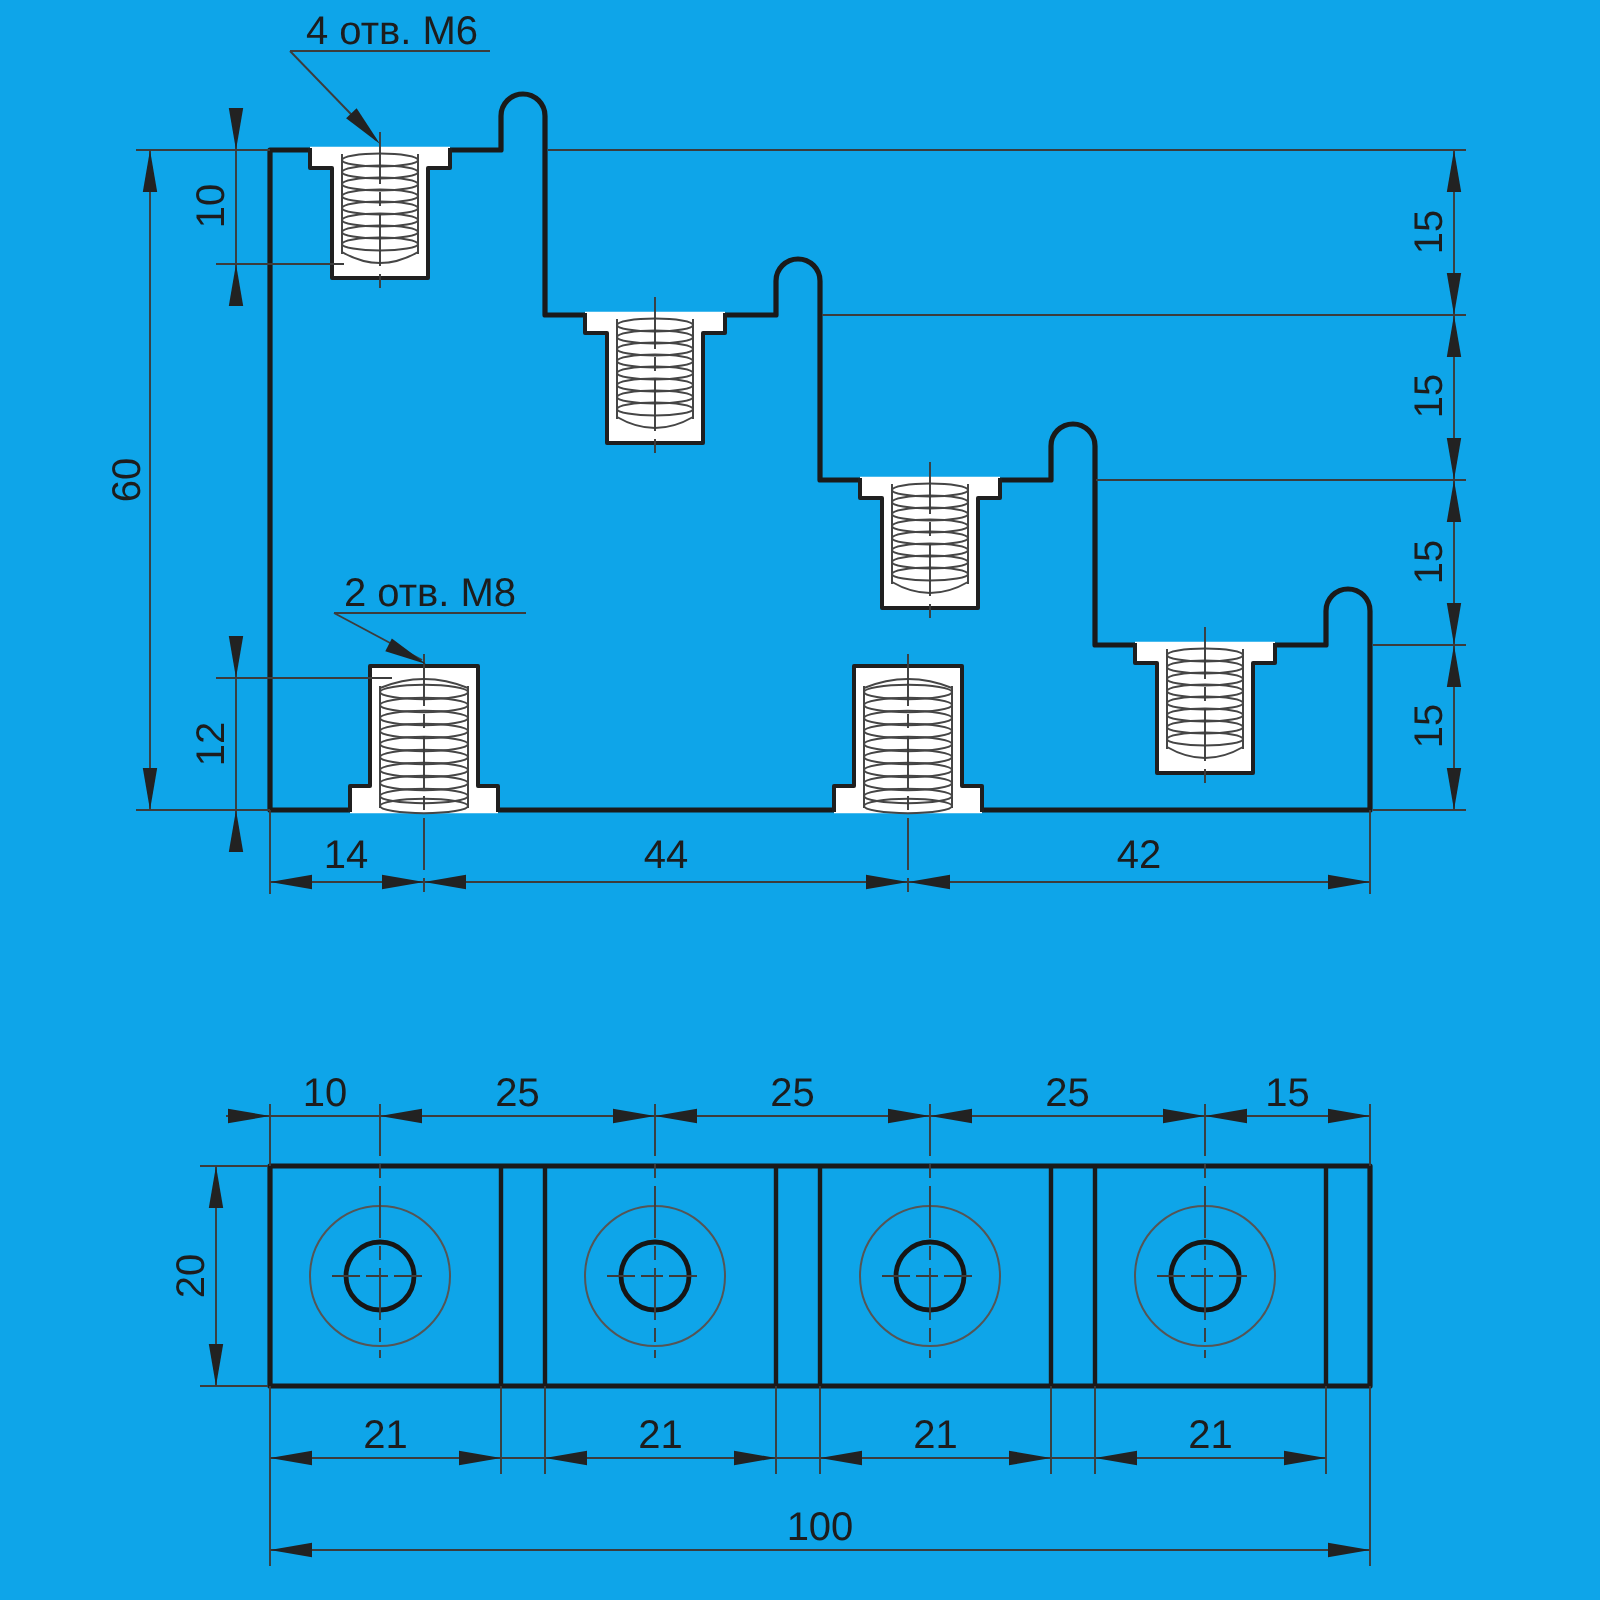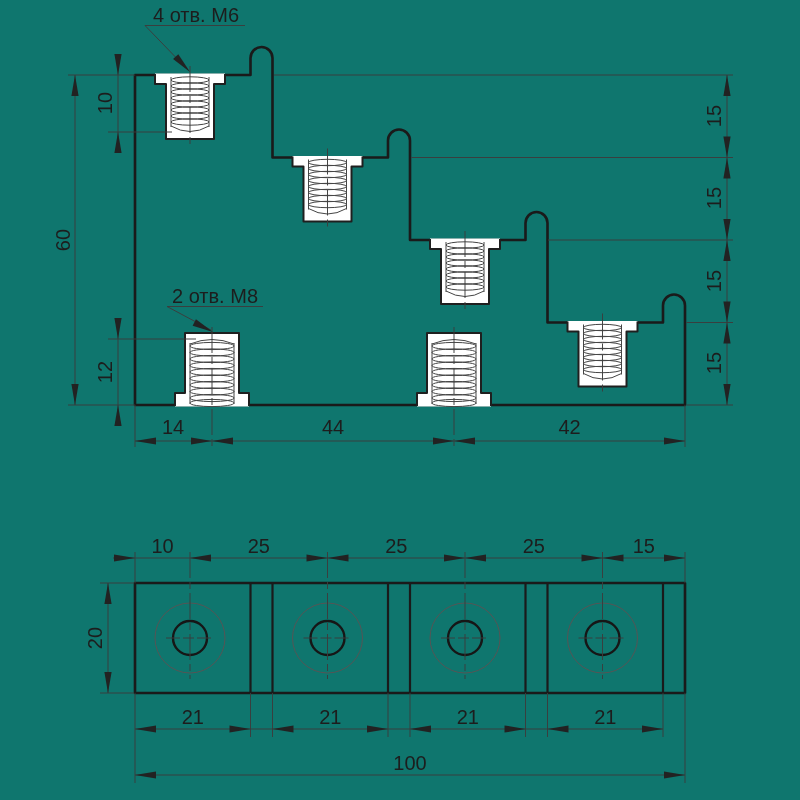--- a/index.html
+++ b/index.html
@@ -1,16 +1,16 @@
 <!DOCTYPE html>
 <html><head>
 <meta charset="utf-8">
 <style>
   html,body{margin:0;padding:0;background:#ffffff;}
-  .stage{width:800px;height:800px;background:#0f766e;position:relative;overflow:hidden;}
+  .stage{width:800px;height:800px;background:#0ea5e9;position:relative;overflow:hidden;}
   svg text{font-family:"Liberation Sans",sans-serif;font-size:20px;fill:#1d1d1d;}
   .t-mid{text-anchor:middle;}
   .ln-thick{stroke:#1a1a1a;stroke-width:2.6;fill:none;stroke-linejoin:round;}
   .ln-div{stroke:#1a1a1a;stroke-width:2.2;fill:none;}
   .ln-med{stroke:#1f1f1f;stroke-width:2;fill:none;stroke-linejoin:round;}
   .ln-thin{stroke:#3c3c3c;stroke-width:0.95;fill:none;}
   .ln-center{stroke:#3c3c3c;stroke-width:0.95;fill:none;stroke-dasharray:26 4 7 4;}
   .ln-center2{stroke:#3c3c3c;stroke-width:0.95;fill:none;stroke-dasharray:14 3 11 3;}
   .ln-coil{stroke:#454545;stroke-width:1;fill:none;}
   .arr{fill:#222;stroke:none;}

